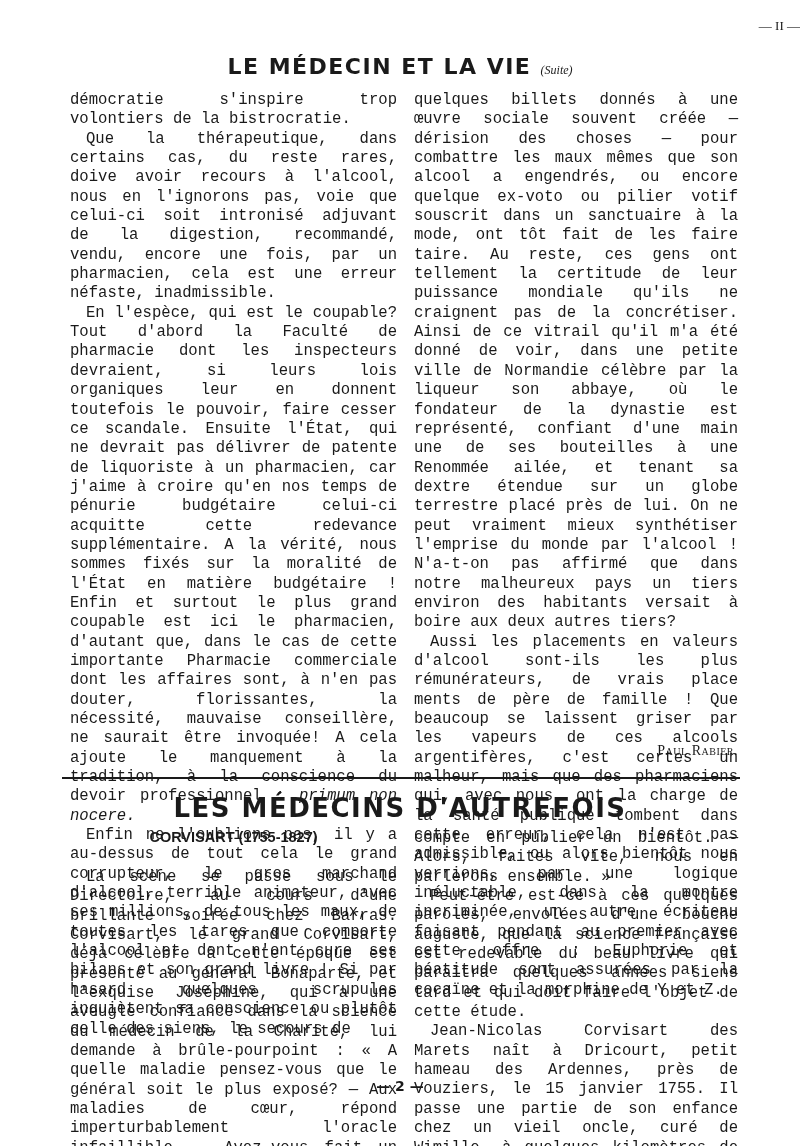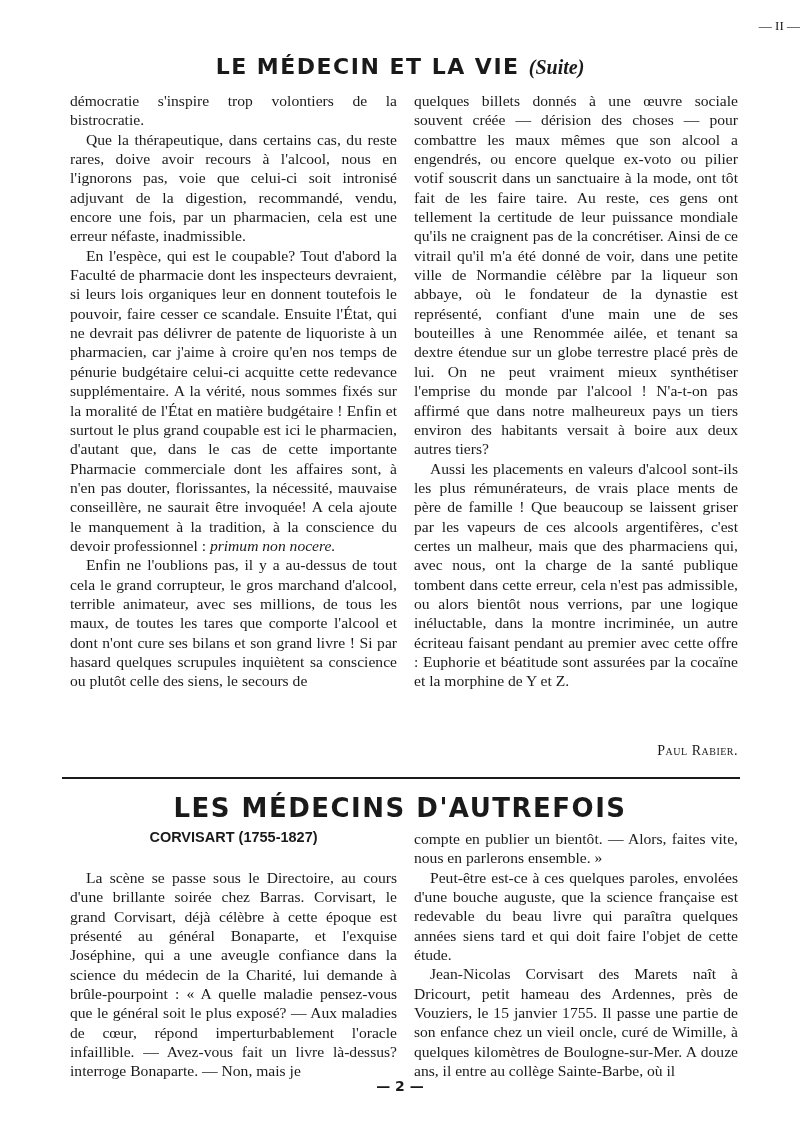--- a/index.html
+++ b/index.html
@@ -2,23 +2,23 @@
 <html><head>
   <meta charset="utf-8">
   <style>
     html, body { margin: 0; padding: 0; background: #ffffff; }
     body { width: 800px; height: 1146px; position: relative; overflow: hidden;
            font-family: "DejaVu Serif", "Liberation Serif", serif; color: #1a1a1a; }
     .folio-top { position: absolute; top: 18px; left: 0; width: 800px; text-align: right;
                  font-size: 13px; font-family: "Liberation Serif", serif; }
     .title1 { position: absolute; top: 54px; left: 0; width: 800px; text-align: center;
               font-family: "DejaVu Sans", sans-serif; font-weight: bold; font-size: 22px; letter-spacing: 1.5px; }
-    .title1 .suite { font-family: "Liberation Serif", serif; font-style: italic; font-weight: bold;
-                     font-size: 20px; letter-spacing: 0; }
-    .col { position: absolute; font-family: Liberation Serif, serif; font-size: 15.6px;
+    .title1 .suite { font-family: "Liberation Serif", serif; font-style: italic; font-weight: normal;
+                     font-size: 12px; letter-spacing: 0; }
+    .col { position: absolute; font-family: Liberation Mono, monospace; font-size: 15.6px;
            line-height: 19.35px; text-align: justify; }
     .col p { margin: 0; text-indent: 16px; }
     .col p.noindent { text-indent: 0; }
     .it { font-style: italic; }
     #col1a { left: 70px; top: 91px; width: 327px; }
     #col1b { left: 414px; top: 91px; width: 324px; }
     .sig { position: absolute; top: 743px; left: 560px; width: 178px; text-align: right;
            font-family: "Liberation Serif", serif; font-size: 14px; font-variant: small-caps; letter-spacing: 0.5px; }
     .rule { position: absolute; top: 777px; left: 62px; width: 678px; height: 0;
             border-top: 2px solid #1a1a1a; }

